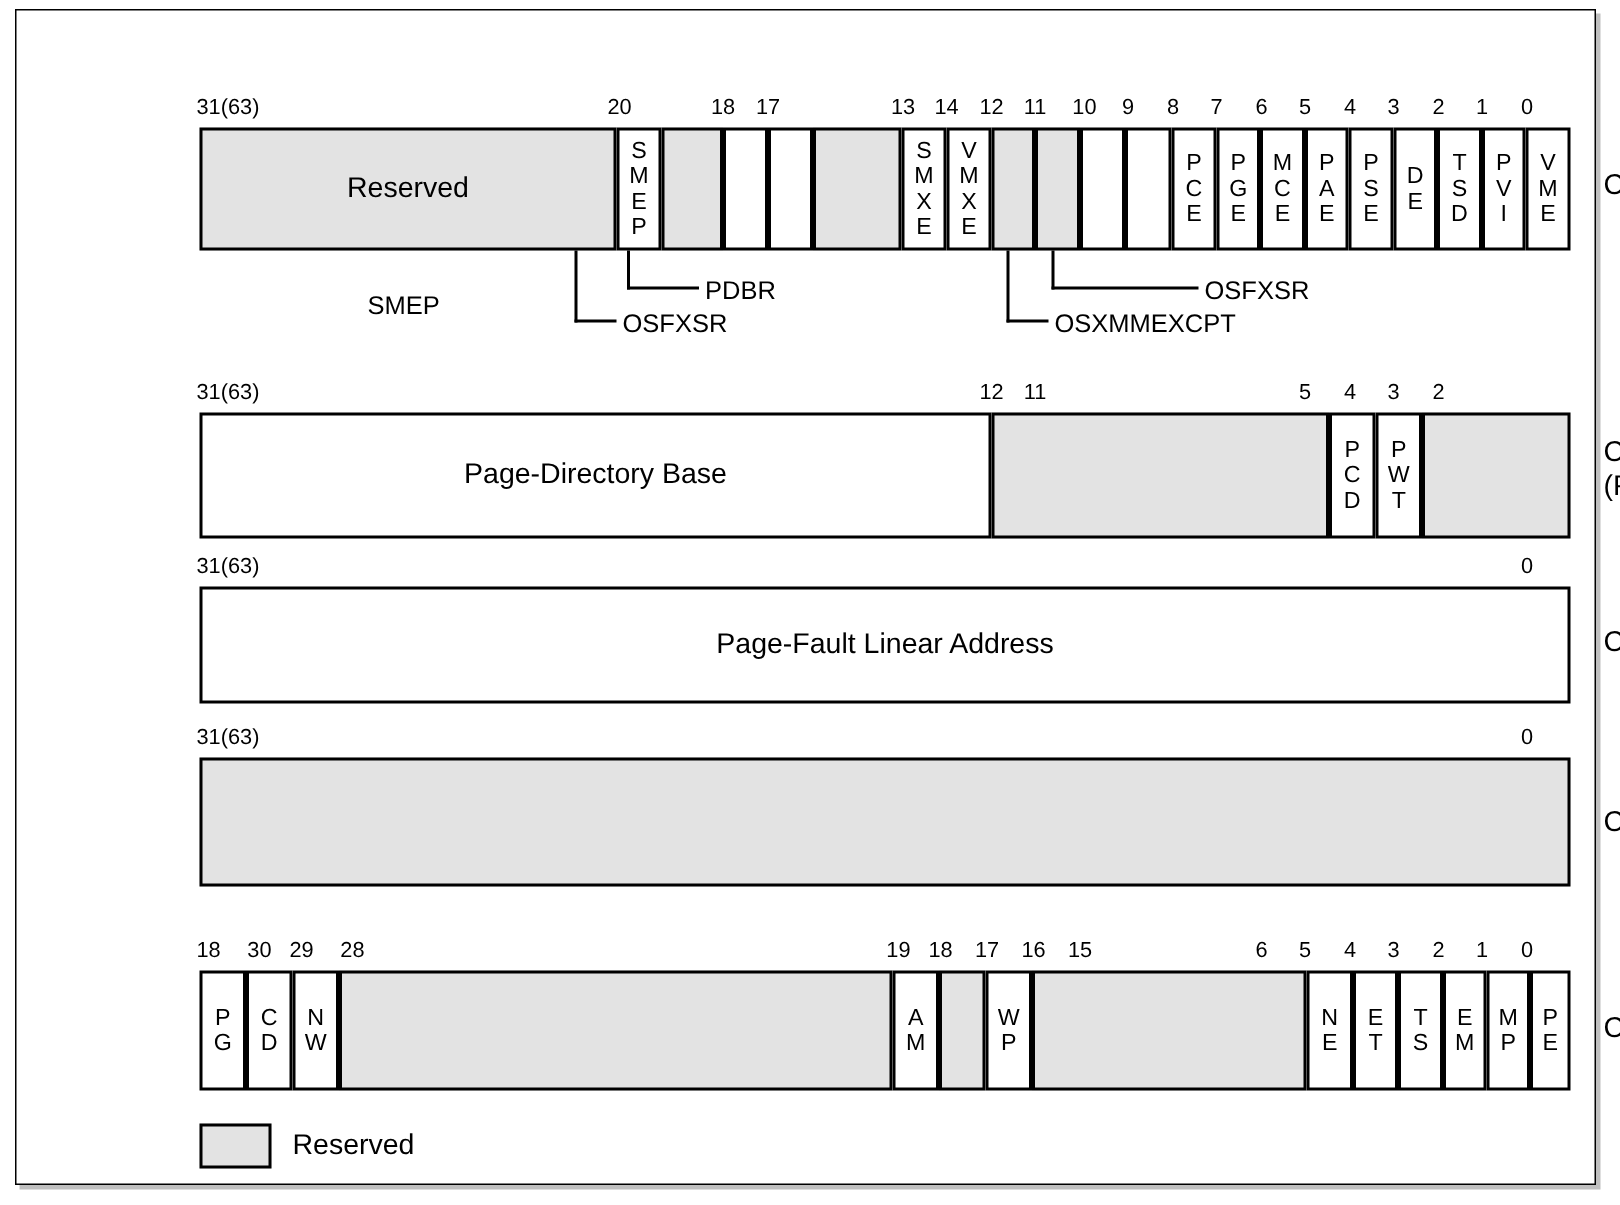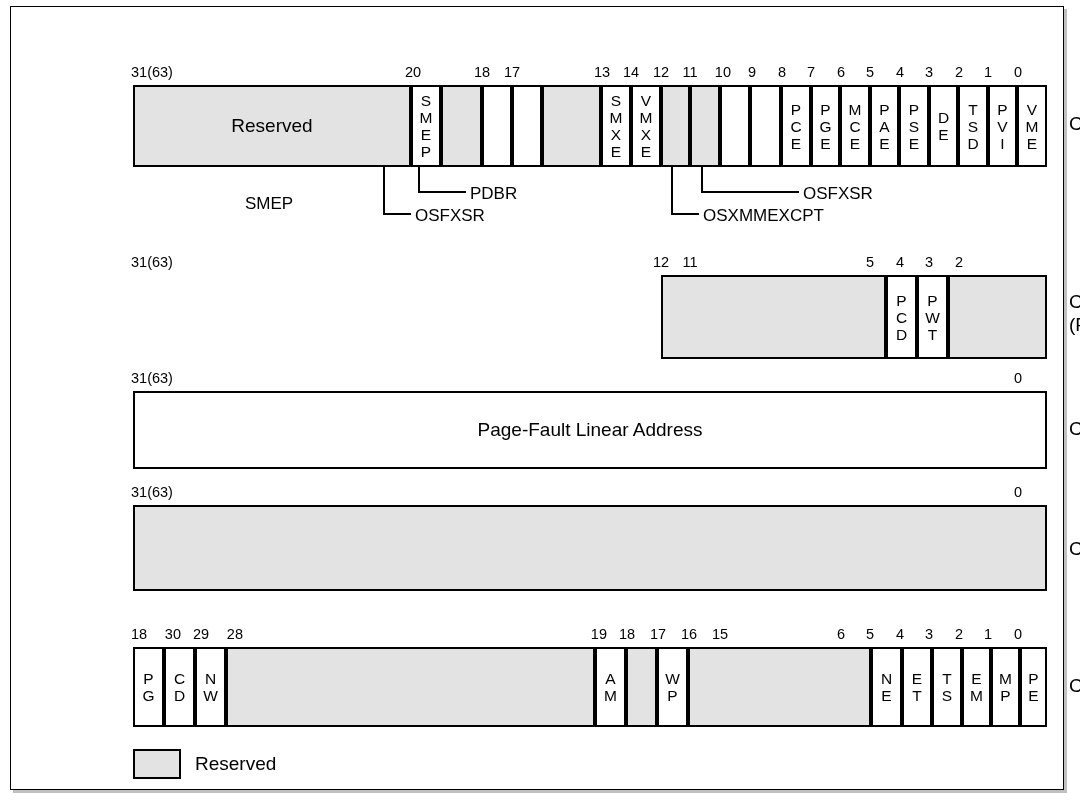--- a/index.html
+++ b/index.html
@@ -257,20 +257,23 @@
       </div>
       <div class="regname" style="left: 1058px; top: 105px;">CR4</div>
       <div class="reg-row" style="left: 122px; top: 268px; width: 914px; height: 84px;">
         <div class="bitnum" style="width: 56px; left: -2px; top: -20px; text-align: left;">31(63)</div>
         <div class="bitnum" style="width: 22px; left: 517px; top: -20px; text-align: center;">12</div>
         <div class="bitnum" style="width: 22px; left: 546px; top: -20px; text-align: center;">11</div>
         <div class="bitnum" style="width: 22px; left: 726px; top: -20px; text-align: center;">5</div>
         <div class="bitnum" style="width: 22px; left: 756px; top: -20px; text-align: center;">4</div>
         <div class="bitnum" style="width: 22px; left: 785px; top: -20px; text-align: center;">3</div>
         <div class="bitnum" style="width: 22px; left: 815px; top: -20px; text-align: center;">2</div>
+        <div class="bit-box" style="left: 0px; top: 0px; width: 528px; height: 84px;">
+          <div class="hlabel">Page-Directory Base</div>
+        </div>
         <div class="bit-box reserved" style="left: 528px; top: 0px; width: 225px; height: 84px;"></div>
         <div class="bit-box" style="left: 753px; top: 0px; width: 31px; height: 84px;">
           <div class="vlabel">P
 C
 D</div>
         </div>
         <div class="bit-box" style="left: 784px; top: 0px; width: 31px; height: 84px;">
           <div class="vlabel">P
 W
 T</div>

